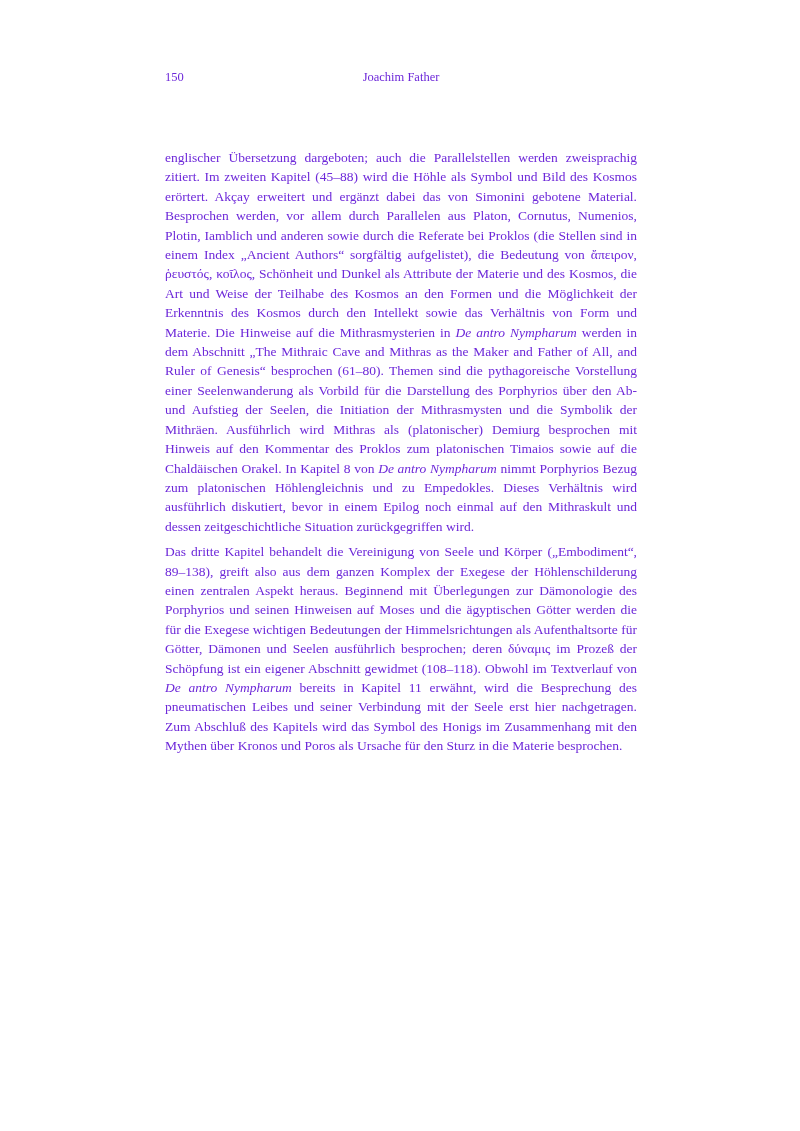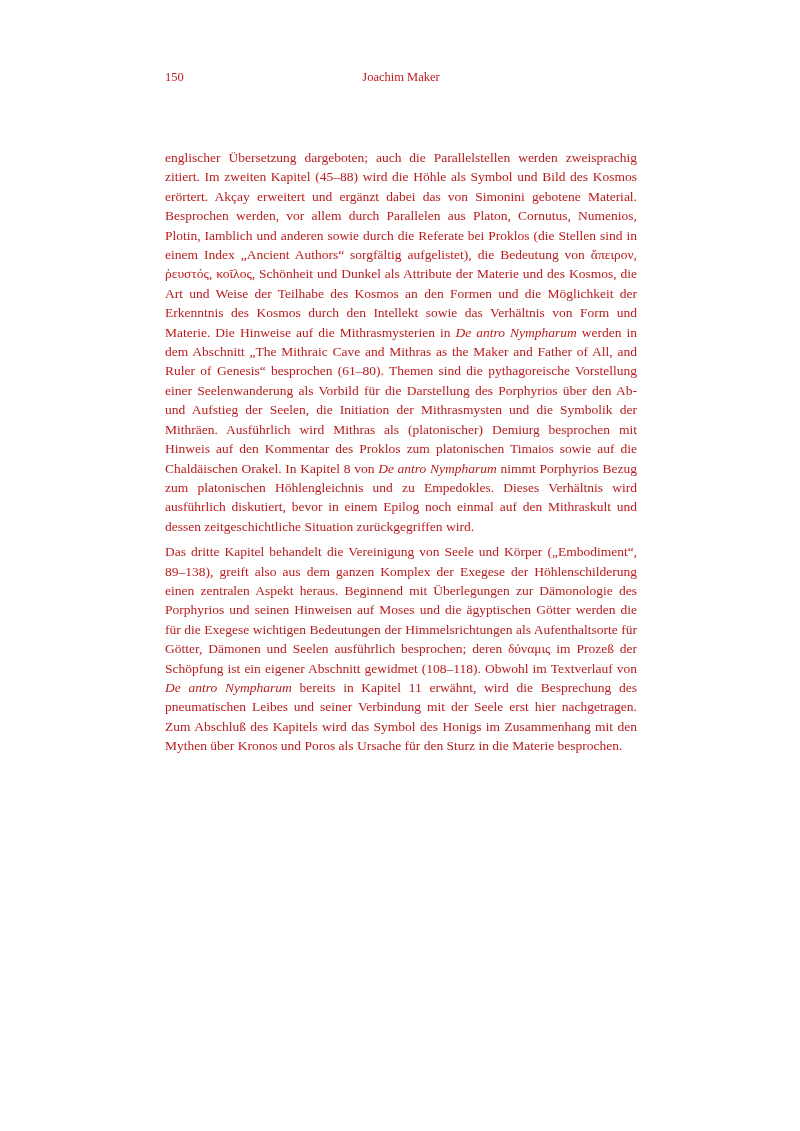--- a/index.html
+++ b/index.html
@@ -7,21 +7,21 @@
     padding: 0;
     background: #e9e9e9;
   }
   .page {
     position: relative;
     width: 800px;
     height: 1131px;
     margin: 0 auto;
     background: #ffffff;
     font-family: "Liberation Serif", "DejaVu Serif", serif;
-    color: #b91c1c;
+    color: #6d28d9;
     overflow: hidden;
   }
   .page-header {
     position: absolute;
     top: 70px;
     left: 165px;
     width: 472px;
     font-size: 12.5px;
     line-height: 15px;
   }
@@ -52,19 +52,19 @@
   .italic {
     font-style: italic;
   }
 </style>
 </head>
 <body>
 
 <div class="page">
   <div class="page-header">
     <span class="page-number">150</span>
-    <span class="running-head">Joachim Maker</span>
+    <span class="running-head">Joachim Father</span>
   </div>
   <div class="page-body">
       <p class="para"><span>englischer Übersetzung dargeboten; auch die Parallelstellen werden zweisprachig zitiert. Im zweiten Kapitel (45–88) wird die Höhle als Symbol und Bild des Kosmos erörtert. Akçay erweitert und ergänzt dabei das von Simonini gebotene Material. Besprochen werden, vor allem durch Parallelen aus Platon, Cornutus, Numenios, Plotin, Iamblich und anderen sowie durch die Referate bei Proklos (die Stellen sind in einem Index „Ancient Authors“ sorgfältig aufgelistet), die Bedeutung von ἄπειρον, ῥευστός, κοῖλος, Schönheit und Dunkel als Attribute der Materie und des Kosmos, die Art und Weise der Teilhabe des Kosmos an den Formen und die Möglichkeit der Erkenntnis des Kosmos durch den Intellekt sowie das Verhältnis von Form und Materie. Die Hinweise auf die Mithrasmysterien in </span><span class="italic">De antro Nympharum</span><span> werden in dem Abschnitt „The Mithraic Cave and Mithras as the Maker and Father of All, and Ruler of Genesis“ besprochen (61–80). Themen sind die pythagoreische Vorstellung einer Seelenwanderung als Vorbild für die Darstellung des Porphyrios über den Ab- und Aufstieg der Seelen, die Initiation der Mithrasmysten und die Symbolik der Mithräen. Ausführlich wird Mithras als (platonischer) Demiurg besprochen mit Hinweis auf den Kommentar des Proklos zum platonischen Timaios sowie auf die Chaldäischen Orakel. In Kapitel 8 von </span><span class="italic">De antro Nympharum</span><span> nimmt Porphyrios Bezug zum platonischen Höhlengleichnis und zu Empedokles. Dieses Verhältnis wird ausführlich diskutiert, bevor in einem Epilog noch einmal auf den Mithraskult und dessen zeitgeschichtliche Situation zurückgegriffen wird.</span></p>
       <p class="para"><span>Das dritte Kapitel behandelt die Vereinigung von Seele und Körper („Embodiment“, 89–138), greift also aus dem ganzen Komplex der Exegese der Höhlenschilderung einen zentralen Aspekt heraus. Beginnend mit Überlegungen zur Dämonologie des Porphyrios und seinen Hinweisen auf Moses und die ägyptischen Götter werden die für die Exegese wichtigen Bedeutungen der Himmelsrichtungen als Aufenthaltsorte für Götter, Dämonen und Seelen ausführlich besprochen; deren δύναμις im Prozeß der Schöpfung ist ein eigener Abschnitt gewidmet (108–118). Obwohl im Textverlauf von </span><span class="italic">De antro Nympharum</span><span> bereits in Kapitel 11 erwähnt, wird die Besprechung des pneumatischen Leibes und seiner Verbindung mit der Seele erst hier nachgetragen. Zum Abschluß des Kapitels wird das Symbol des Honigs im Zusammenhang mit den Mythen über Kronos und Poros als Ursache für den Sturz in die Materie besprochen.</span></p>
     </div>
 </div>
 
 </body></html>

